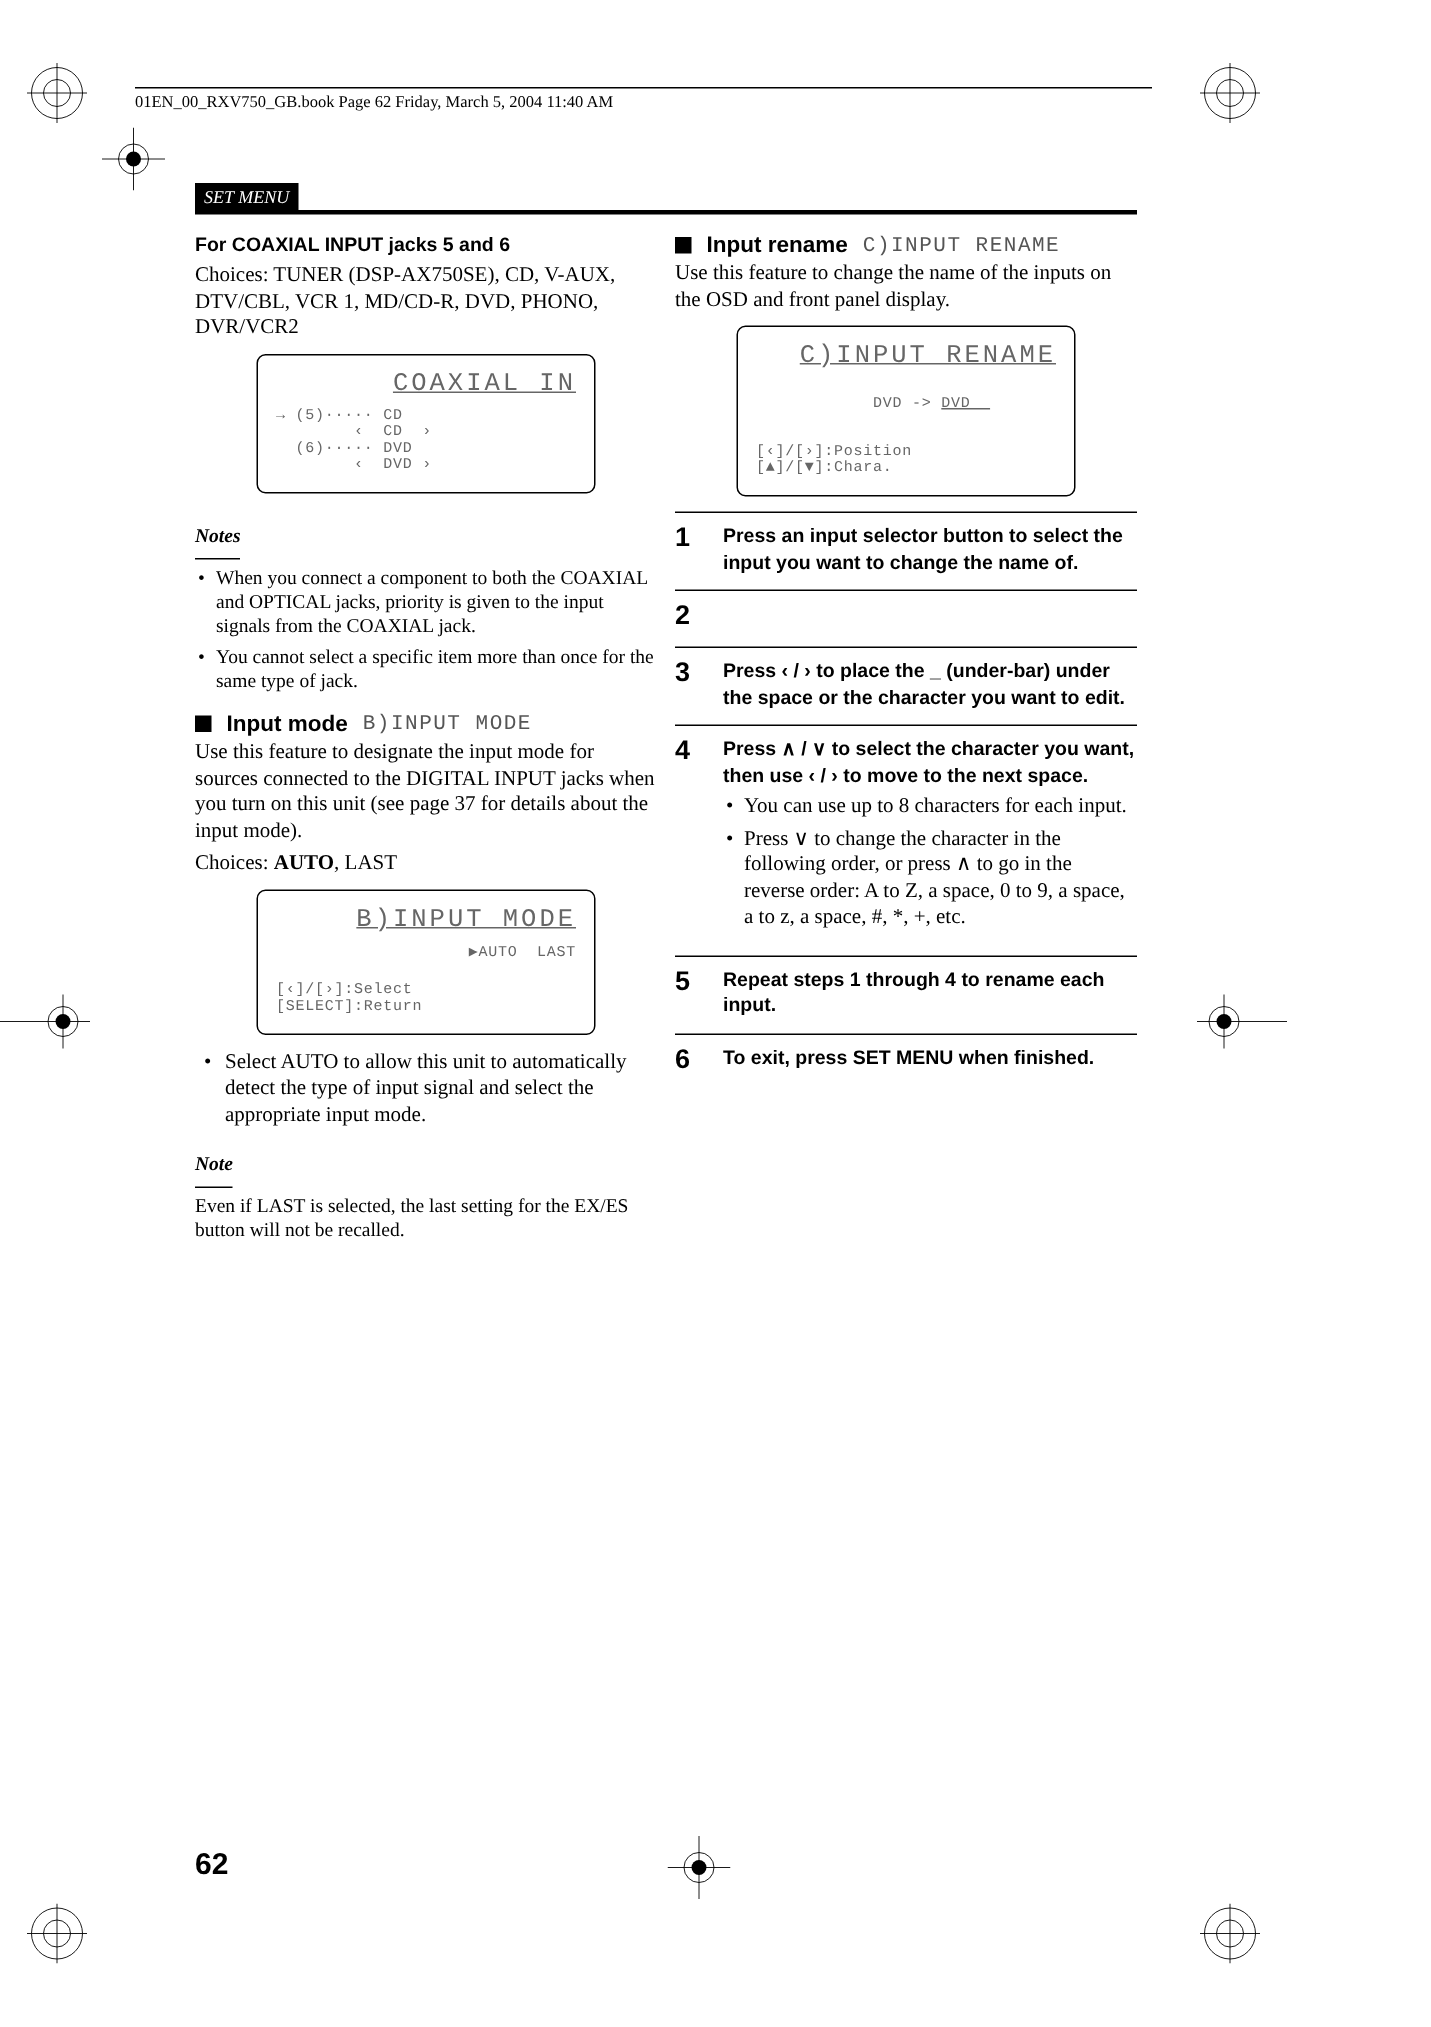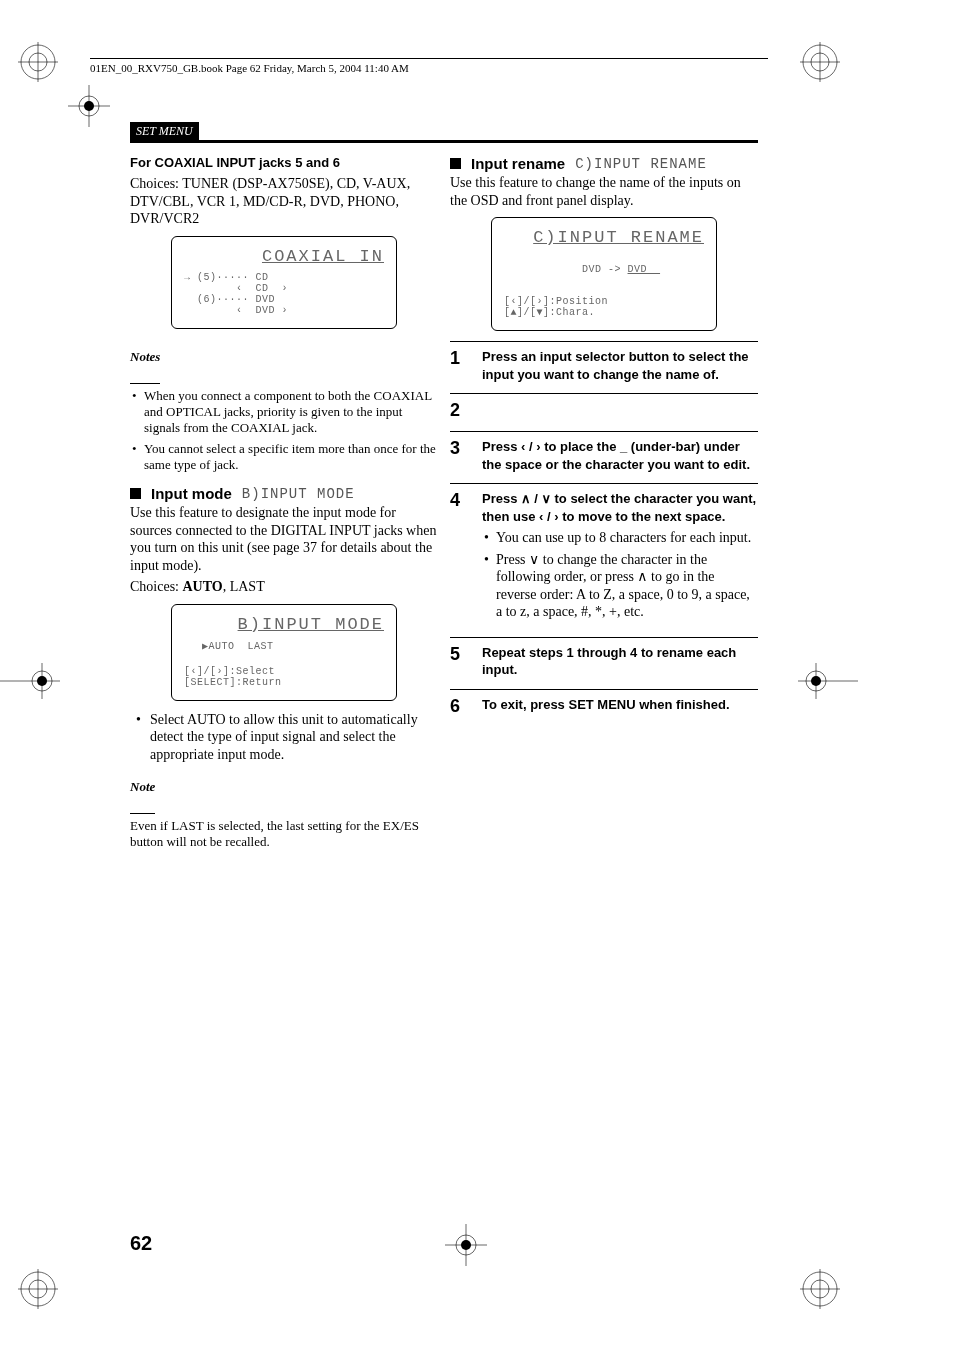--- a/index.html
+++ b/index.html
@@ -125,21 +125,21 @@
   }
   .display-box .title { text-align:right; margin-bottom:6px;text-decoration:underline; }
   .display-box .line { white-space: pre; }
 
   .note-label {
     font-style: italic;
     font-weight: bold;
     font-size: 13px;
     border-bottom: 0.5px solid #000;
     display:inline-block;
-    padding-bottom:18px;
+    padding-bottom:7px;
     margin-top: 10px;
     margin-bottom: 4px;
   }
 
   ul.bullets {
     list-style: none;
     padding: 0;
     margin: 0 0 6px 0;
   }
   ul.bullets > li {
@@ -293,21 +293,21 @@
           <span class="bold" style="font-family:Arial,Helvetica,sans-serif;font-size:15px">Input mode</span>
           <span class="lcd" style="color:#555">B)INPUT MODE</span>
         </div>
         <p class="para">Use this feature to designate the input mode for sources connected to the DIGITAL INPUT jacks when you turn on this unit (see page 37 for details about the input mode).</p>
         <p class="para">
           <span>Choices: </span><span class="bold">AUTO</span><span>, LAST</span>
         </p>
 
         <div class="display-box">
           <div class="title lcd-big">B)INPUT MODE</div>
-          <div class="line lcd-small" style="text-align:left;padding-left:18px">▶AUTO  LAST</div>
+          <div class="line lcd-small" style="text-align:right;padding-left:18px">▶AUTO  LAST</div>
           <div style="height:14px"></div>
           <div class="line lcd-small">[‹]/[›]:Select</div>
           <div class="line lcd-small">[SELECT]:Return</div>
         </div>
 
         <ul class="bullets body">
           <li>Select AUTO to allow this unit to automatically detect the type of input signal and select the appropriate input mode.</li>
         </ul>
 
         <div class="note-label">Note</div>

